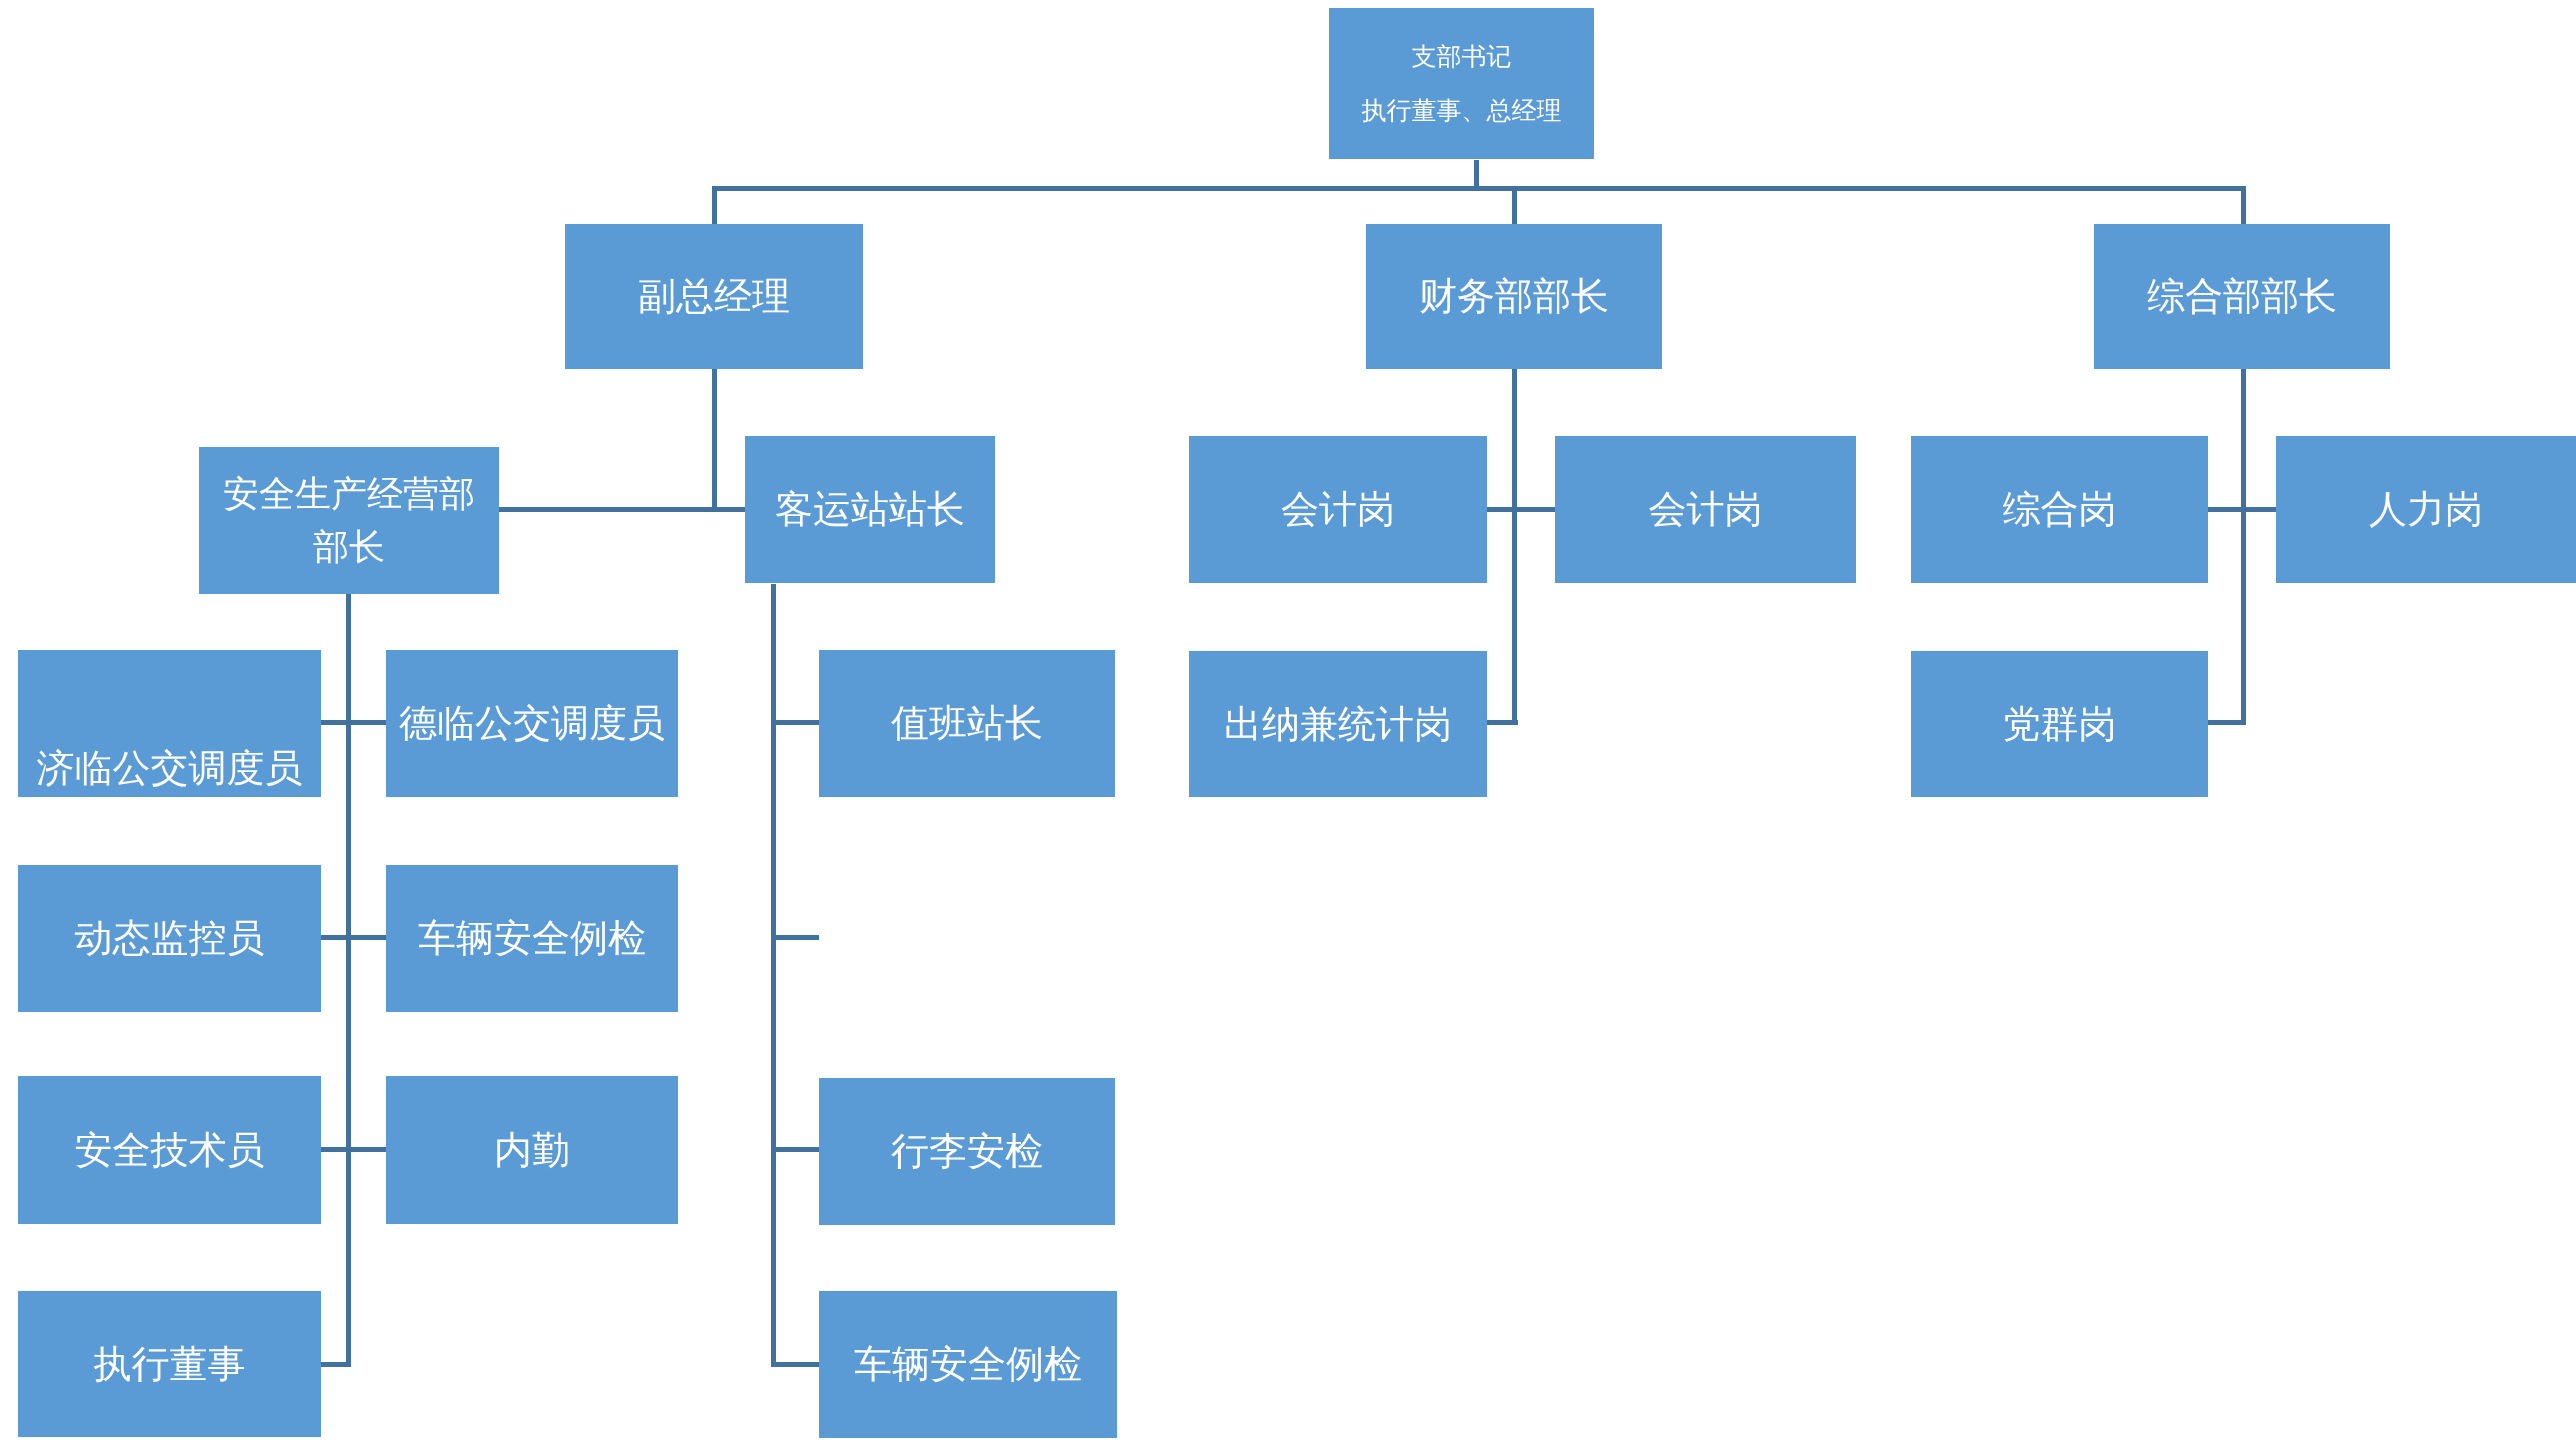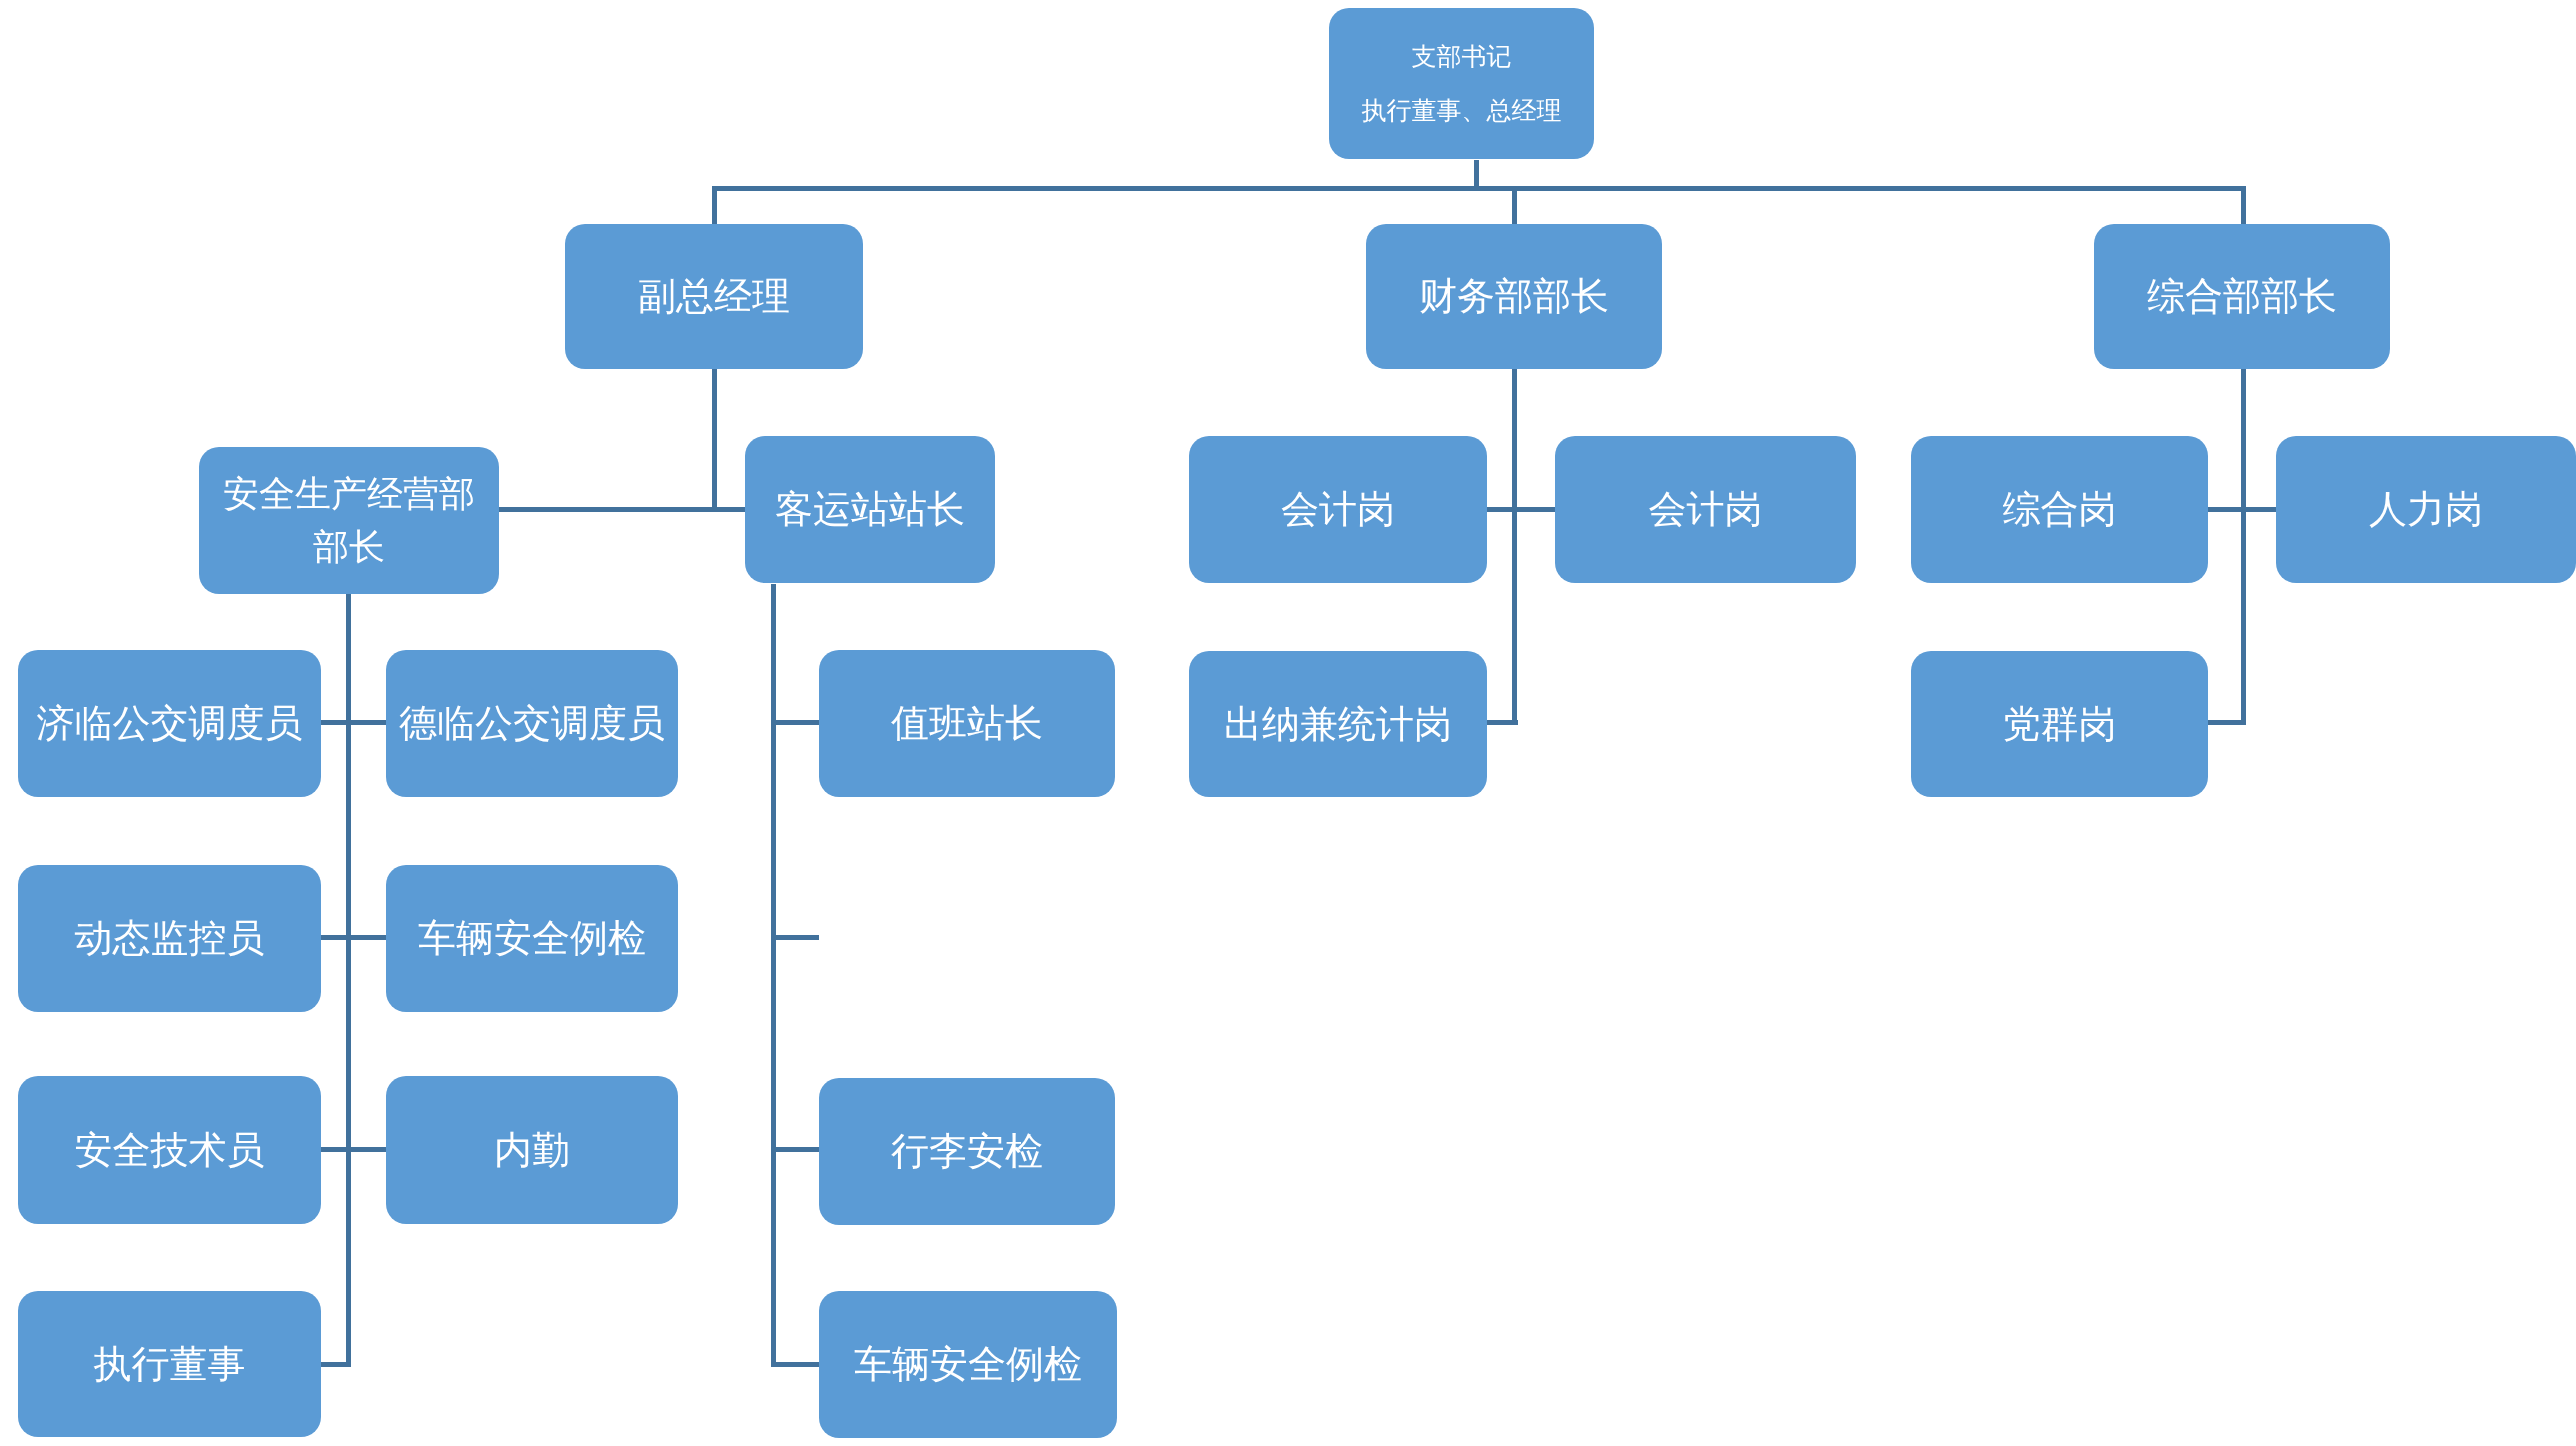--- a/index.html
+++ b/index.html
@@ -7,41 +7,41 @@
     width:2576px;height:1446px;position:relative;overflow:hidden;
     font-family:"Liberation Sans","DejaVu Sans",sans-serif;
   }
   #canvas{position:absolute;left:0;top:0;width:2576px;height:1446px;background:#ffffff;}
 
   .node{
     position:absolute;box-sizing:border-box;
     background:#5B9BD5;color:#ffffff;
     display:flex;align-items:center;justify-content:center;
     flex-direction:column;text-align:center;
-    font-size:38px;line-height:1.5;padding:0 6.6px;border-radius:20px;
+    font-size:38px;line-height:1.5;padding:0 6.6px;
   }
   .node .ln{display:block;}
   .hline,.vline{position:absolute;background:#41719C;}
   .hline{height:5px;}
   .vline{width:5px;}
 
   
   #n-root{left:1329px;top:8.3px;width:265px;height:151px;font-size:25px;line-height:2.15;}
   #n-vice{left:565px;top:224px;width:298px;height:145px;}
   #n-fin{left:1366px;top:224px;width:296px;height:145px;}
   #n-gen{left:2094px;top:224px;width:296px;height:145px;}
 
   #n-safety{left:199px;top:447px;width:300px;height:147px;font-size:36px;line-height:1.45;justify-content:center;}
   #n-station{left:745px;top:436px;width:250px;height:147px;}
   #n-acc1{left:1189px;top:436px;width:298px;height:147px;}
   #n-acc2{left:1555px;top:436px;width:301px;height:147px;}
   #n-genpost{left:1911px;top:436px;width:297px;height:147px;}
   #n-hrpost{left:2276px;top:436px;width:300px;height:147px;}
 
-  #n-jilin{left:18px;top:650px;width:303px;height:147px;}
+  #n-jilin{left:18px;top:650px;width:303px;height:147px;justify-content:flex-end;}
   #n-delin{left:386px;top:650px;width:292px;height:147px;}
   #n-duty{left:819px;top:650px;width:296px;height:147px;}
   #n-cashier{left:1189px;top:651px;width:298px;height:146px;}
   #n-party{left:1911px;top:651px;width:297px;height:146px;}
 
   #n-monitor{left:18px;top:865px;width:303px;height:147px;}
   #n-charger{left:386px;top:865px;width:292px;height:147px;}
   #n-ticket{left:819px;top:863px;width:296px;height:147px;}
 
   #n-stech{left:18px;top:1076px;width:303px;height:148px;}

